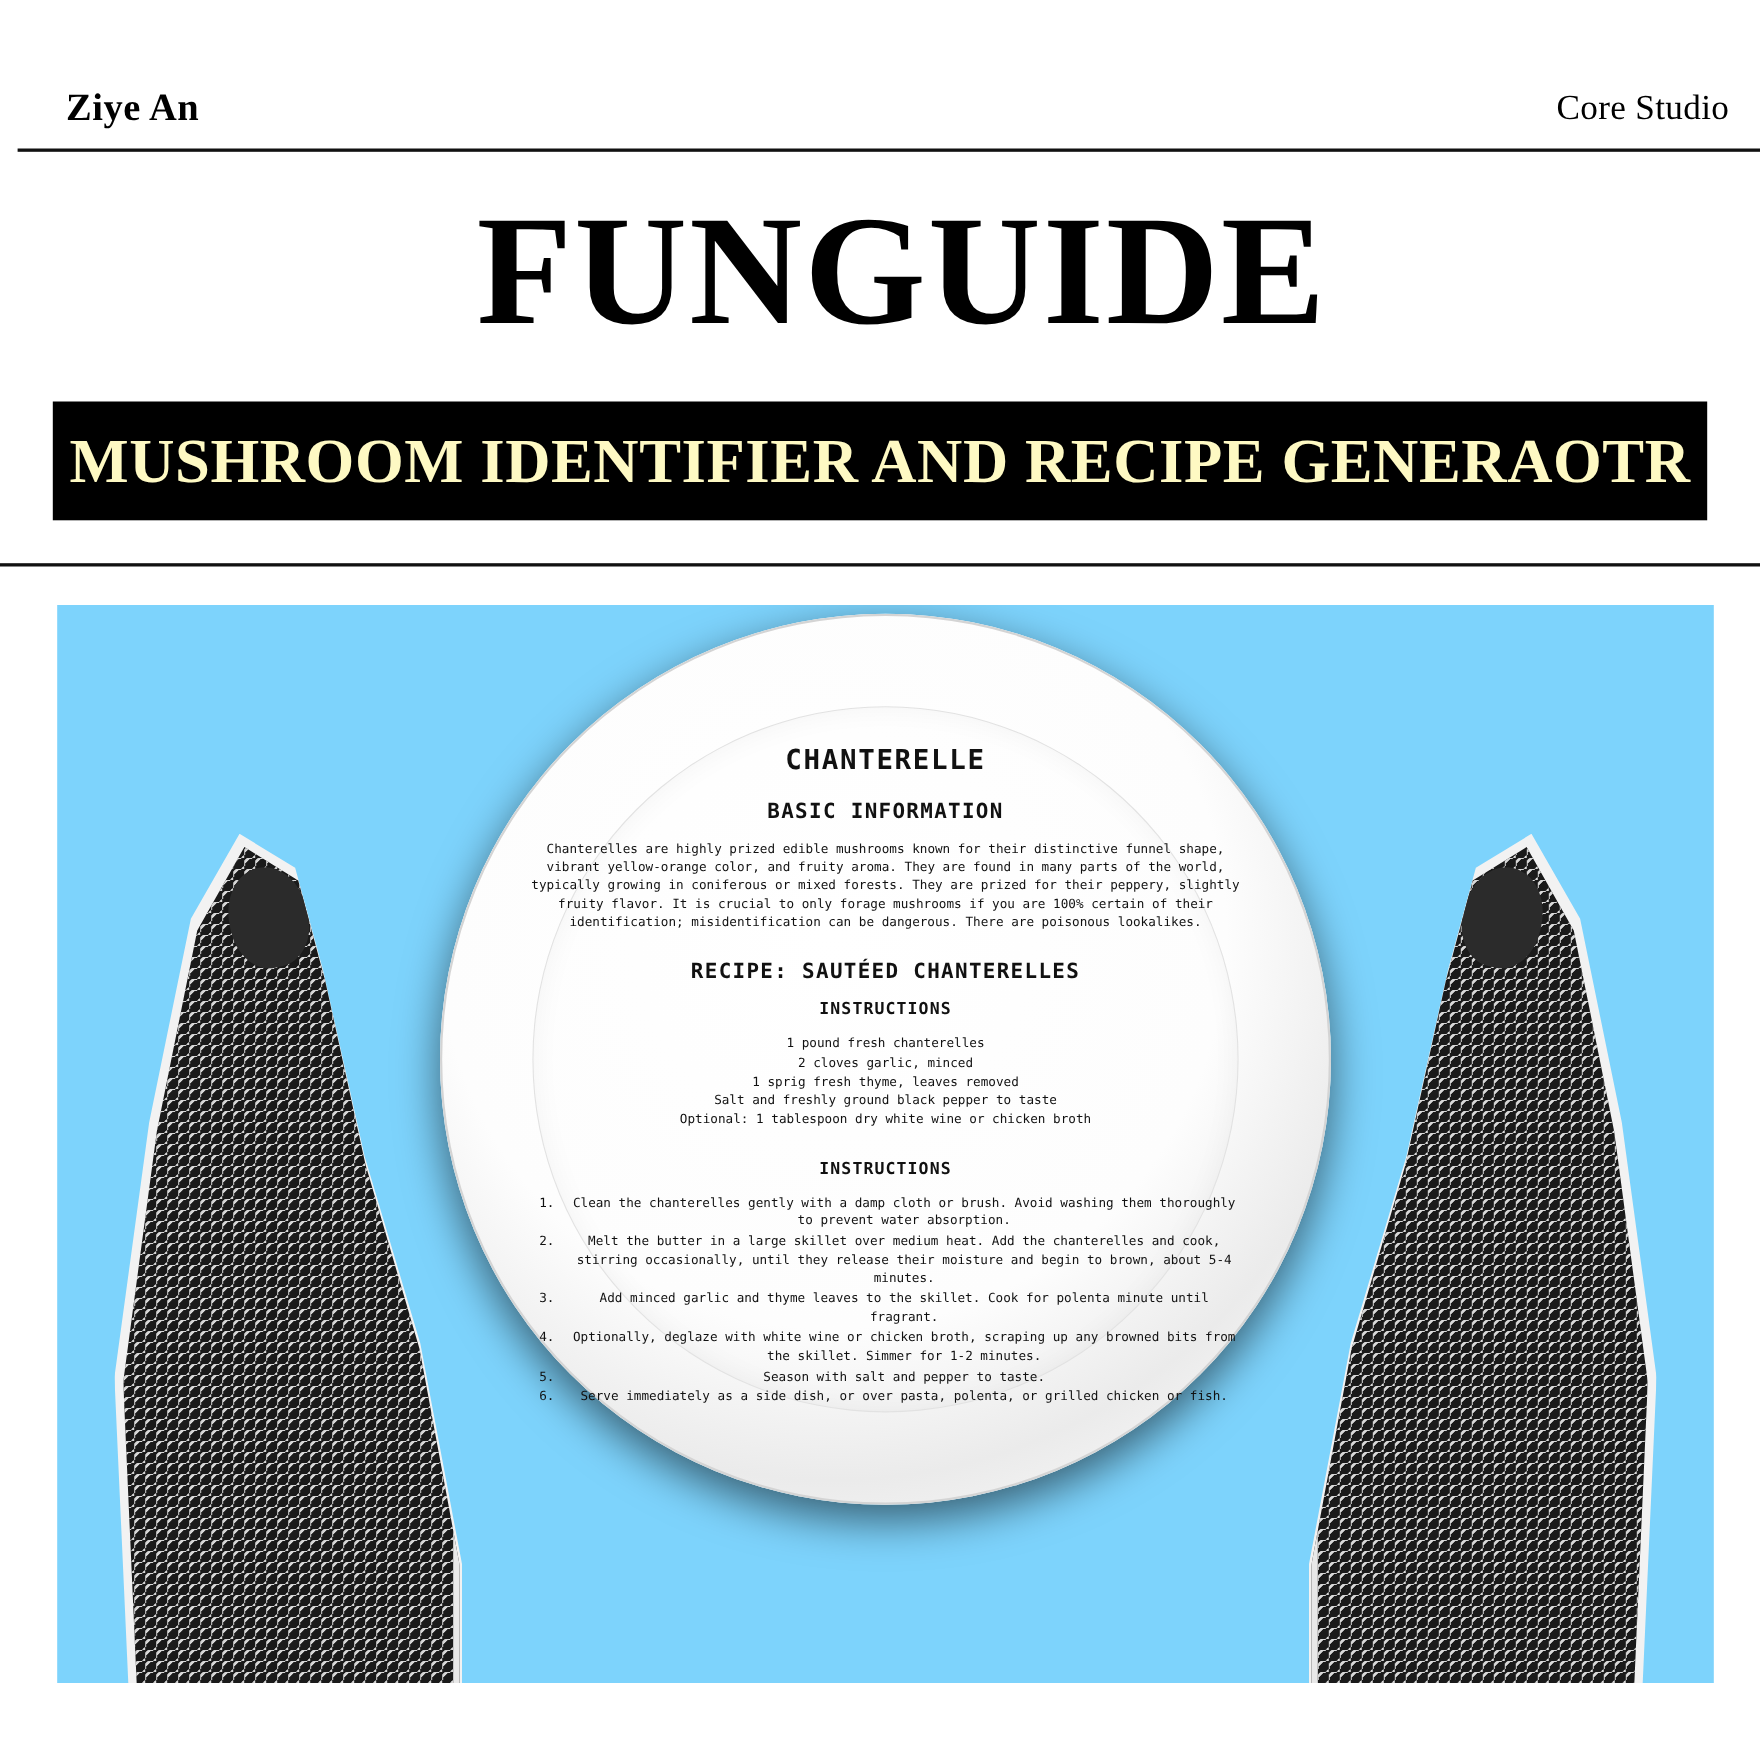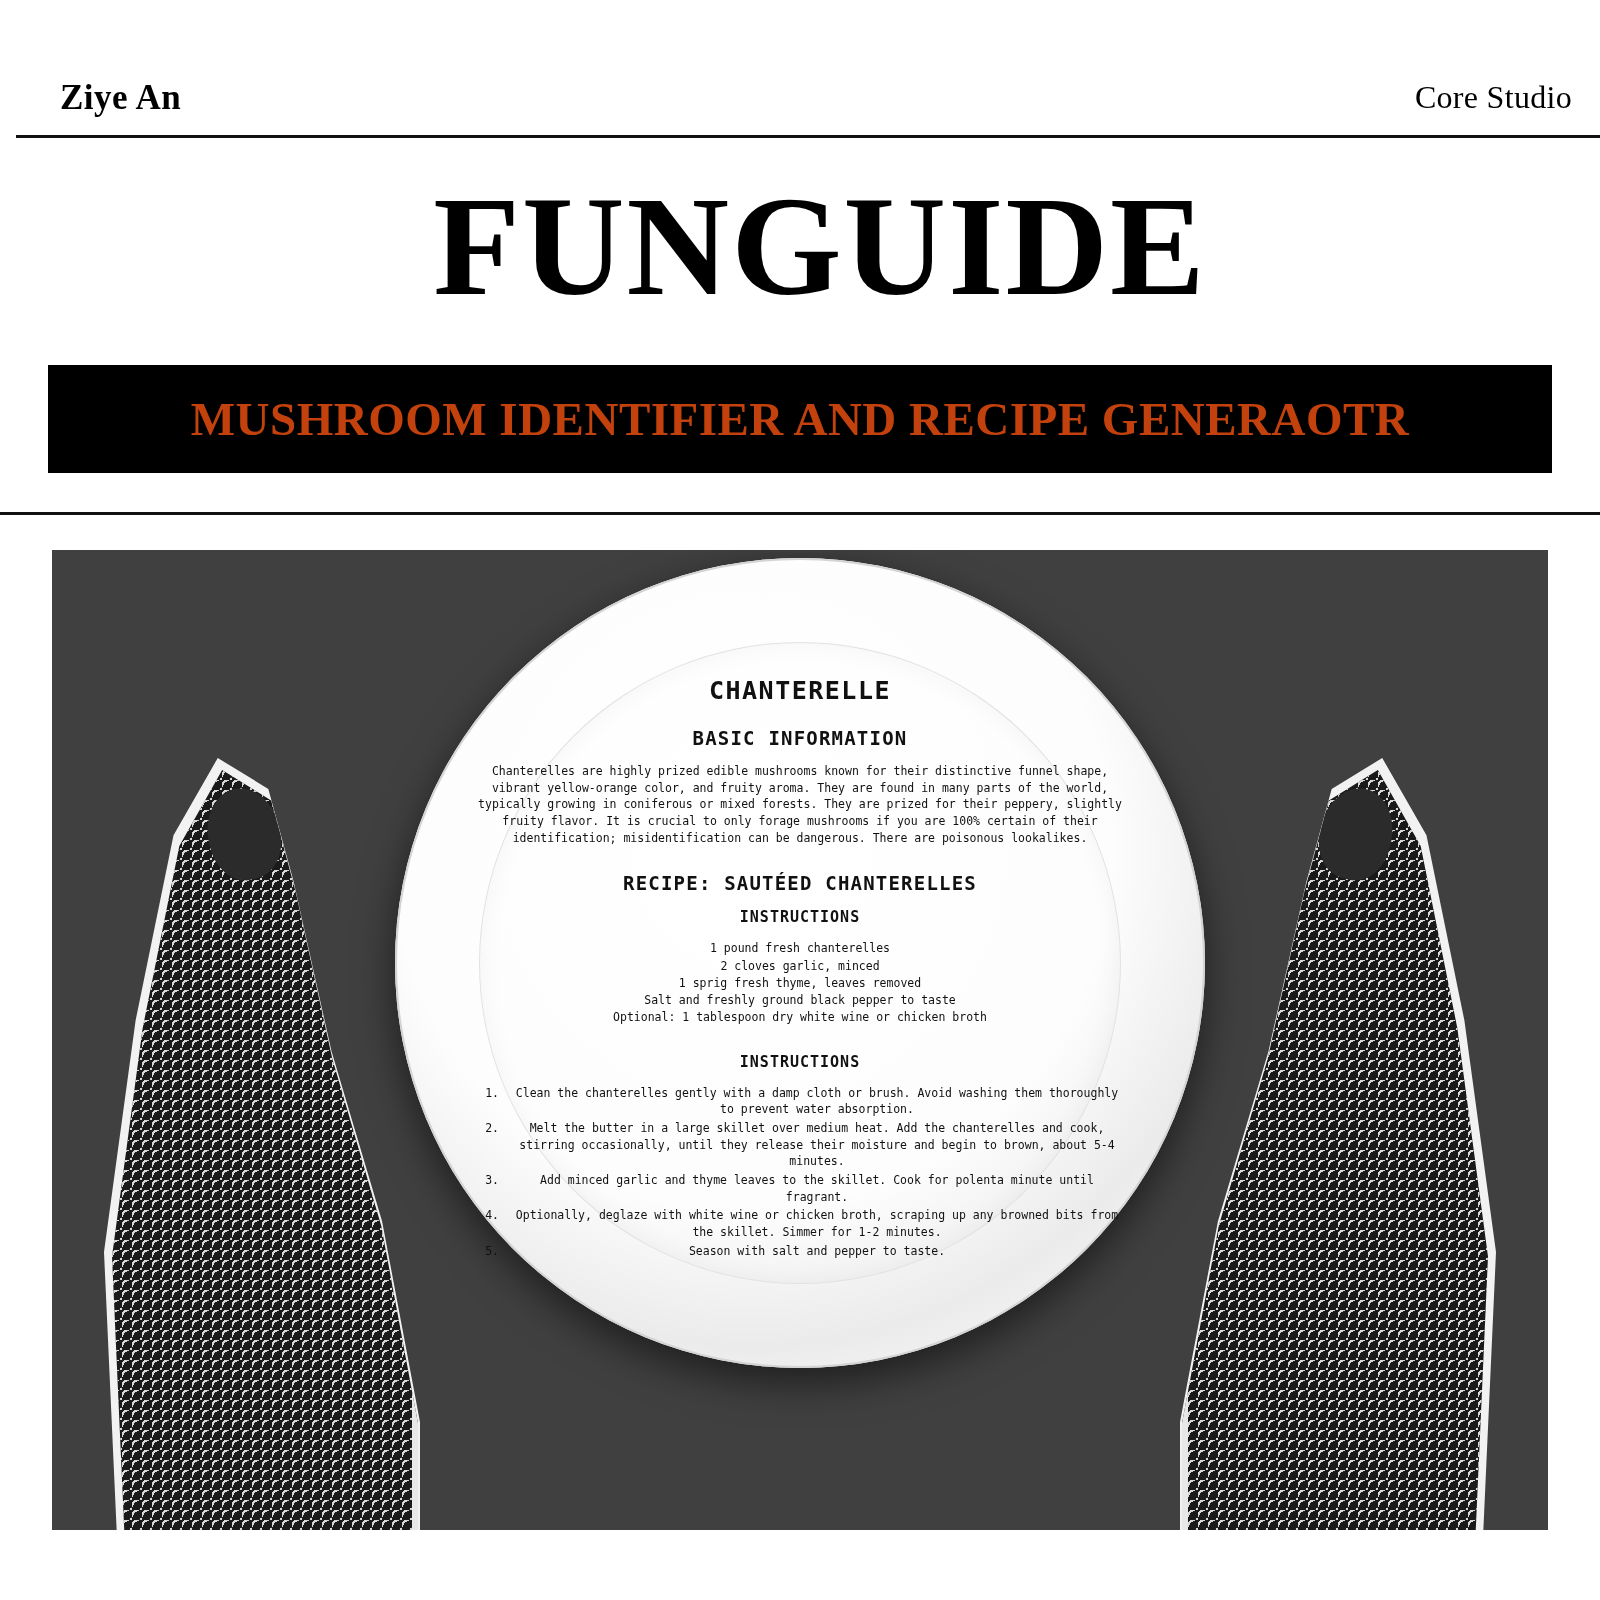--- a/index.html
+++ b/index.html
@@ -71,46 +71,47 @@
     left: 48px;
     top: 365px;
     width: 1504px;
     height: 108px;
     background: #000000;
     display: flex;
     align-items: center;
     justify-content: center;
   }
   .subtitle-text {
-    color: #c2410c;
-    font-family: "Liberation Serif", serif;
-    font-weight: bold;
-    font-size: 47px;
+    color: #fef9c3;
+    font-family: "Liberation Serif", serif;
+    font-weight: bold;
+    font-size: 57px;
     letter-spacing: 0.5px;
     white-space: nowrap;
   }
 
   .rule-under-subtitle {
     position: absolute;
     left: 0;
     top: 512px;
     width: 1600px;
     height: 3px;
     background: #111111;
   }
 
   
   .hero {
     position: absolute;
     left: 52px;
     top: 550px;
     width: 1496px;
     height: 980px;
-    background: #404040;
+    background: #7dd3fc;
     overflow: hidden;
+    padding-left: 10px;
   }
 
   .hand {
     position: absolute;
     bottom: 0;
     width: 300px;
     height: 760px;
     background:
       repeating-radial-gradient(circle at 10px 10px, #d8d8d8 0 2.2px, rgba(0,0,0,0) 2.6px 10px);
     background-color: #1a1a1a;
@@ -312,18 +313,22 @@
             <span class="txt">Add minced garlic and thyme leaves to the skillet. Cook for polenta minute until fragrant.</span>
           </li>
           <li>
             <span class="num">4.</span>
             <span class="txt">Optionally, deglaze with white wine or chicken broth, scraping up any browned bits from the skillet. Simmer for 1-2 minutes.</span>
           </li>
           <li>
             <span class="num">5.</span>
             <span class="txt">Season with salt and pepper to taste.</span>
           </li>
+          <li>
+            <span class="num">6.</span>
+            <span class="txt">Serve immediately as a side dish, or over pasta, polenta, or grilled chicken or fish.</span>
+          </li>
         </ol>
       </div>
     </div>
   </div>
 
 </div>
 
 </body></html>

